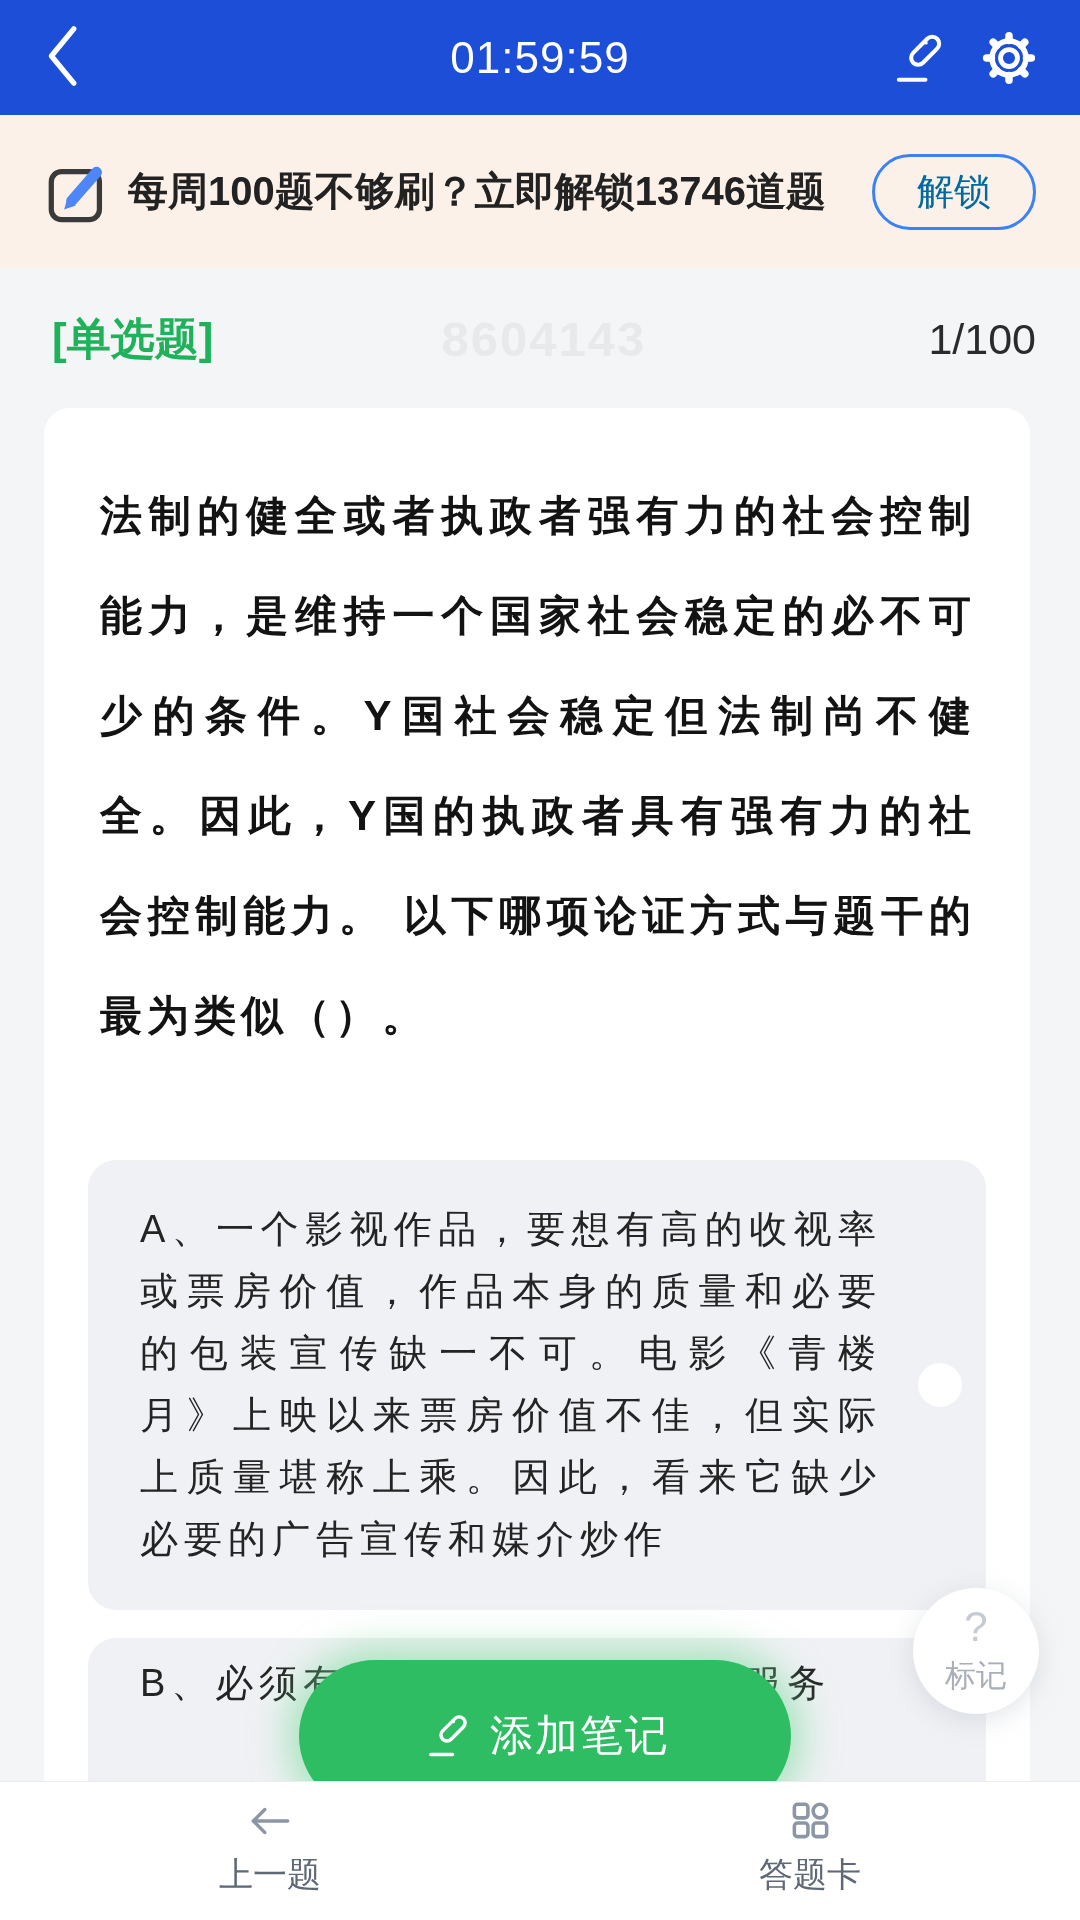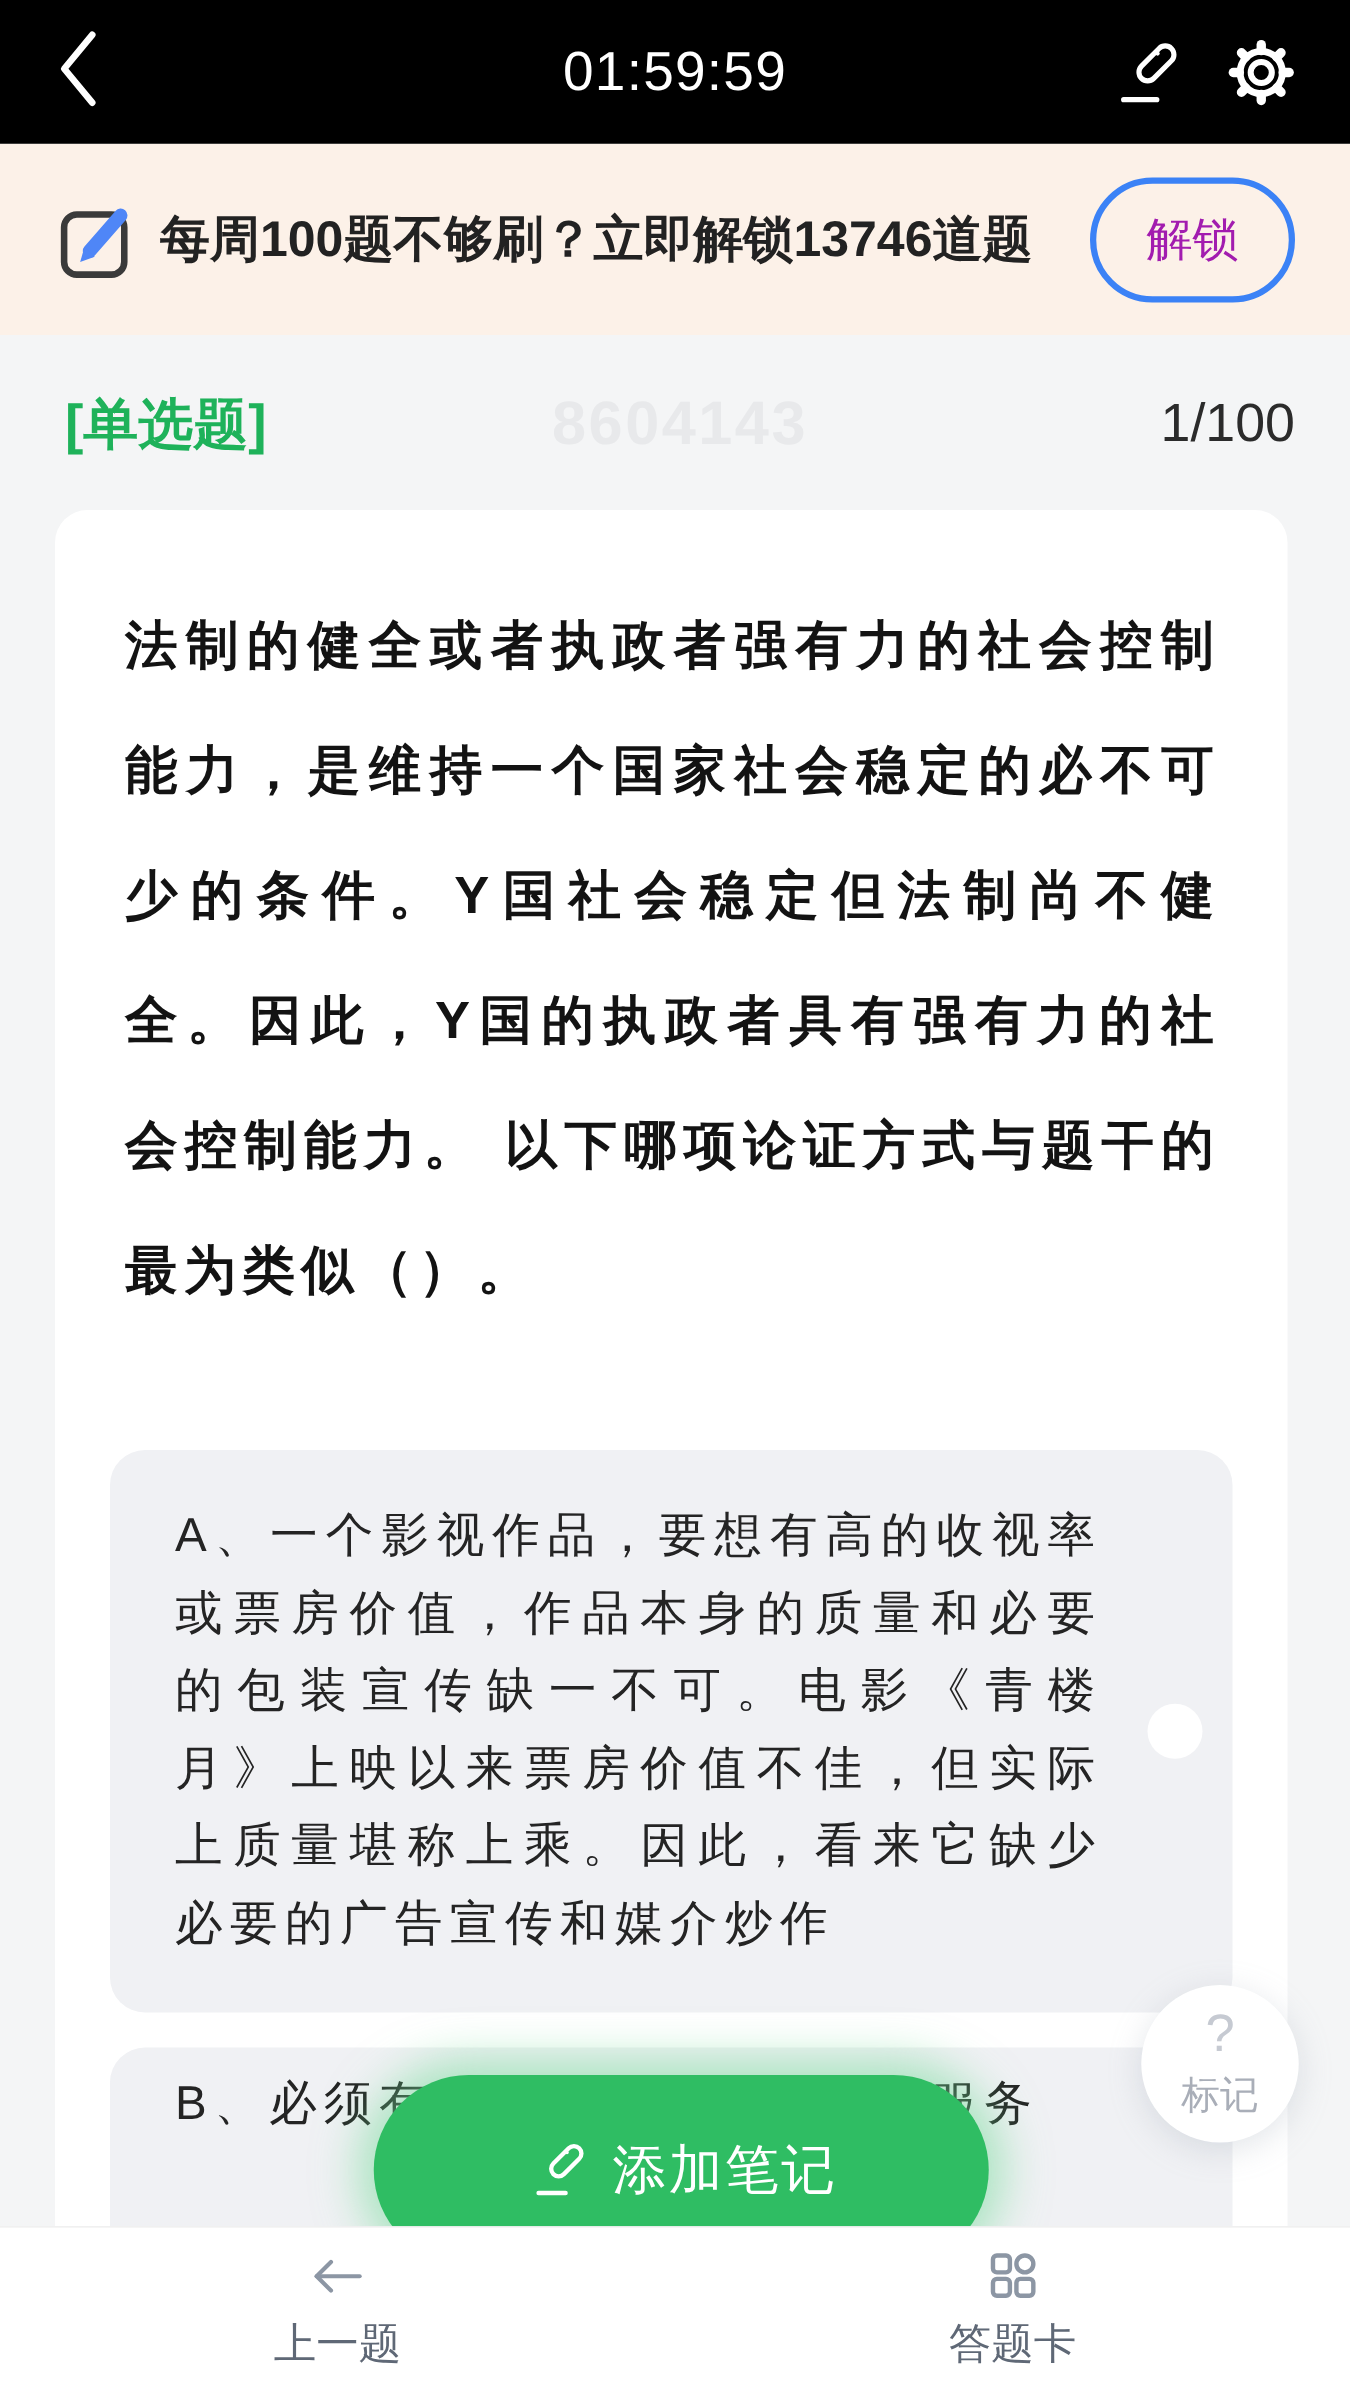--- a/index.html
+++ b/index.html
@@ -8,21 +8,21 @@
     position: relative;
     overflow: hidden;
     background: #f4f5f6;
     font-family: "Liberation Sans", "DejaVu Sans", sans-serif;
     -webkit-font-smoothing: antialiased;
   }
 
   
   .header {
     height: 115px;
-    background: #000000;
+    background: #1d4ed8;
     display: flex;
     align-items: center;
     padding: 0 42px;
     position: relative;
     z-index: 3;
   }
   .back-btn { width: 46px; height: 66px; display: flex; align-items: center; cursor: pointer; }
   .hdr-time {
     position: absolute; left: 0; right: 0; text-align: center;
     color: #ffffff; font-size: 44px; font-weight: 400; letter-spacing: 1px;
@@ -43,25 +43,25 @@
   .banner-icon svg { width: 100%; height: 100%; }
   .banner-text {
     margin-left: 14px;
     font-size: 40px;
     font-weight: 600;
     color: #222222;
     white-space: nowrap;
   }
   .unlock-btn {
     margin-left: auto;
-    width: 164px; height: 100px;
-    border: 5px solid #3b82f6;
+    width: 164px; height: 76px;
+    border: 3px solid #3b82f6;
     border-radius: 50px;
     background: transparent;
-    color: #a21caf;
+    color: #0369a1;
     font-size: 37px;
     font-weight: 500;
     display: flex; align-items: center; justify-content: center;
     cursor: pointer;
     font-family: inherit;
   }
 
   
   .meta {
     margin: 30px 44px 0 52px;

